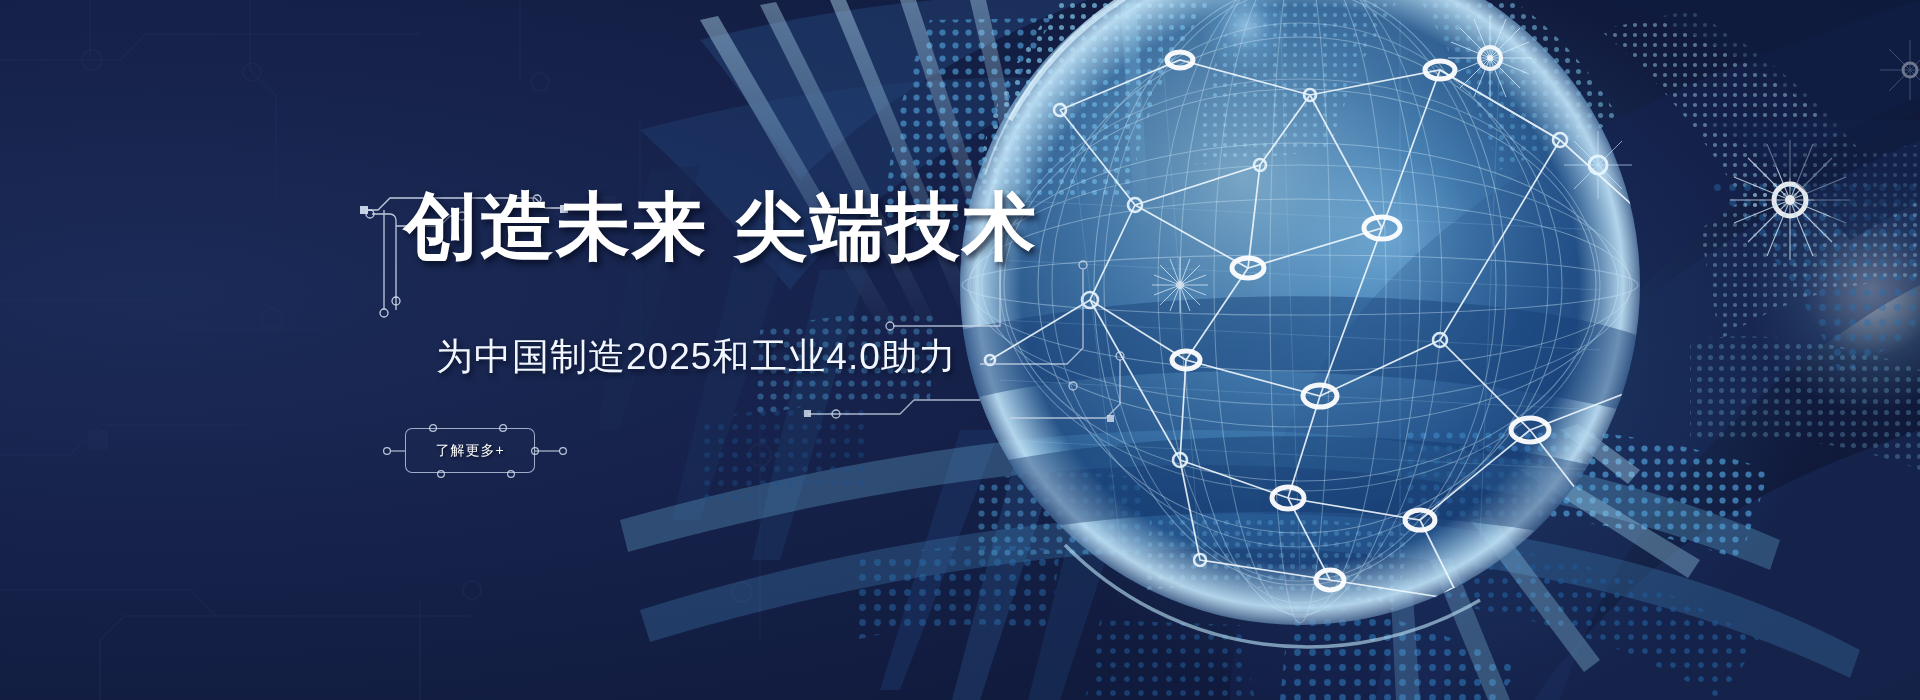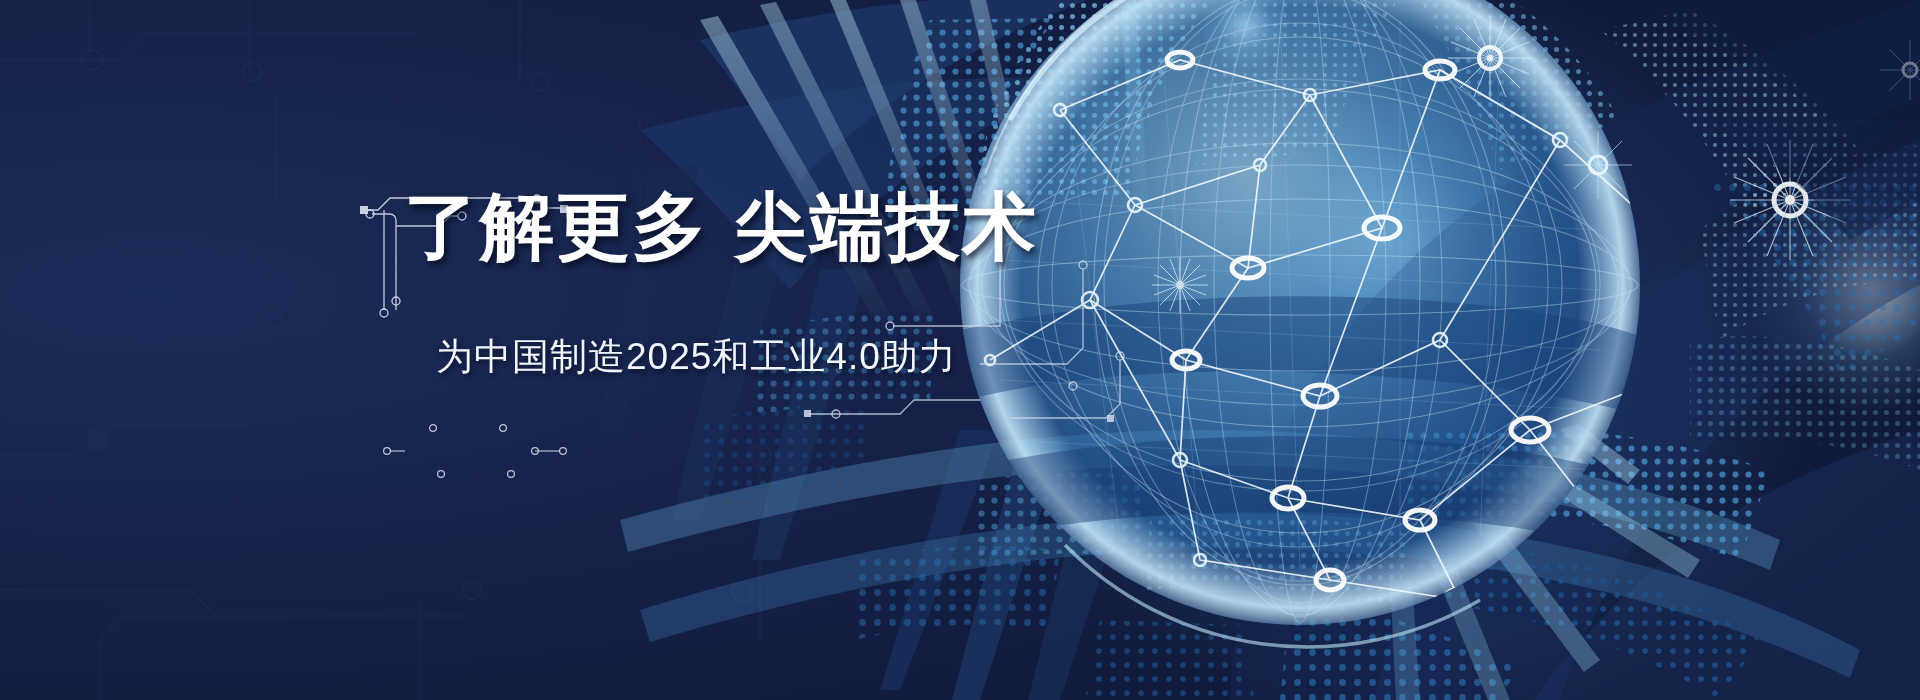--- a/index.html
+++ b/index.html
@@ -399,37 +399,38 @@
         <circle cx="44" cy="128" r="4"></circle>
         <circle cx="56" cy="116" r="4"></circle>
       </g>
       <g fill="#cfd9ea" opacity=".95">
         <rect x="20" y="21" width="8" height="8"></rect>
         <rect x="220" y="20" width="8" height="8"></rect>
       </g>
     </svg>
 
     <div class="headline">
-      <span>了解更多</span><span class="gap"></span><span>尖端技术</span>
+      <span>创造未来</span><span class="gap"></span><span>尖端技术</span>
     </div>
 
     <div class="subline">为中国制造2025和工业4.0助力</div>
 
     <div class="cta-wrap">
       <svg width="230" height="70" viewBox="0 0 230 70" style="position:absolute;left:0;top:0;">
         <g fill="none" stroke="#cfd9ea" stroke-width="1.2" opacity=".85">
           <path d="M8 31 H23"></path>
           <path d="M153 31 H178"></path>
         </g>
         <g fill="none" stroke="#cfd9ea" stroke-width="1.2" opacity=".9">
           <circle cx="5" cy="31" r="3.4"></circle>
           <circle cx="181" cy="31" r="3.4"></circle>
           <circle cx="51" cy="8" r="3.4"></circle>
           <circle cx="121" cy="8" r="3.4"></circle>
           <circle cx="59" cy="54" r="3.4"></circle>
           <circle cx="129" cy="54" r="3.4"></circle>
           <circle cx="153" cy="31" r="3.4"></circle>
         </g>
       </svg>
+      <div class="cta">了解更多+</div>
     </div>
 
   </div>
 </div>
 
 </body></html>

